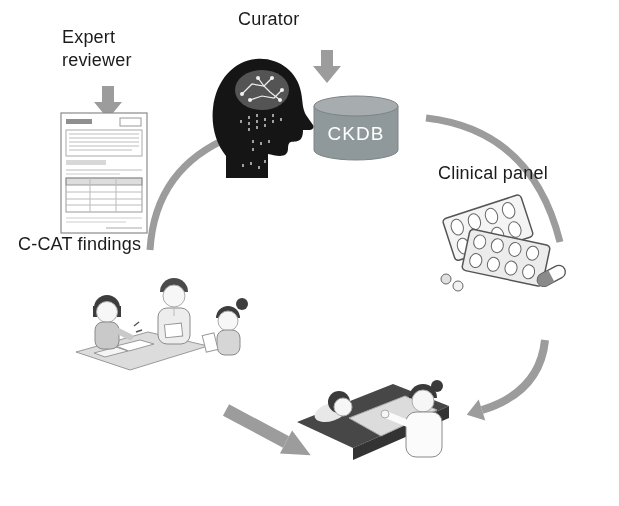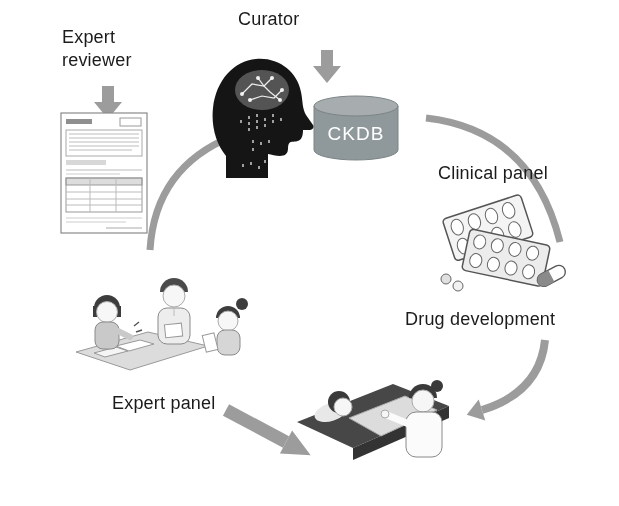--- a/index.html
+++ b/index.html
@@ -41,26 +41,25 @@
   </svg>
 
   <svg class="abs" style="left:93px;top:86px" width="30" height="34">
     <polygon points="9,0 21,0 21,16 29,16 15,33 1,16 9,16" fill="#9c9c9c"></polygon>
   </svg>
 
   <div class="label" style="left:238px;top:8px;width:115px">Curator</div>
 
   <div class="label" style="left:62px;top:26px;width:96px">Expert reviewer</div>
 
+  <div class="label" style="left:18px;top:233px;width:180px">C-CAT findings</div>
 
   <div class="label" style="left:438px;top:162px;width:140px">Clinical panel</div>
 
-  <div class="label" style="left:405px;top:308px;width:195px">Drug development</div>
-
-  <div class="label" style="left:112px;top:392px;width:150px">Expert panel</div>
+
 
   <svg class="abs" style="left:308px;top:92px" width="96" height="74">
     <path d="M 6 14 L 6 58 A 42 10 0 0 0 90 58 L 90 14 Z" fill="#8f989a" stroke="#7c8486" stroke-width="1"></path>
     <ellipse cx="48" cy="14" rx="42" ry="10" fill="#a7adae" stroke="#7c8486" stroke-width="1"></ellipse>
     <text x="48" y="48" text-anchor="middle" font-size="19" fill="#ffffff" font-family="Liberation Sans, sans-serif" letter-spacing="1">CKDB</text>
   </svg>
 
   <svg class="abs" style="left:212px;top:56px" width="106" height="122">
     <path d="M 44 3 C 66 1 85 15 89 36 C 91 46 90 52 94 59 L 101 69
              C 102.5 71.5 100.5 74 97.5 74 L 91 74 C 91 79 90 83 87 84.5

